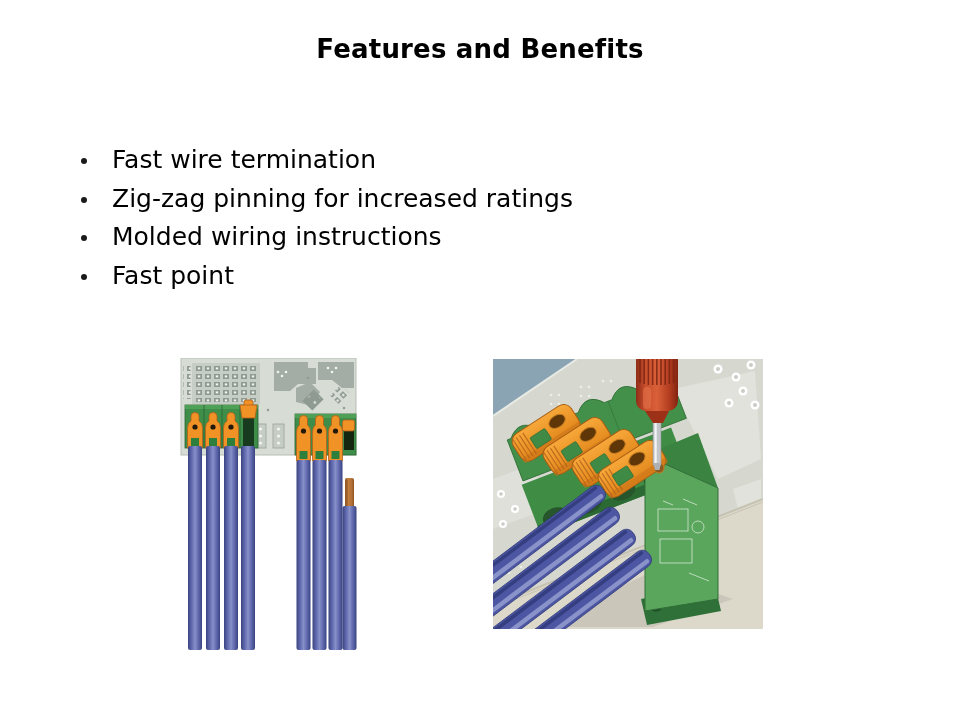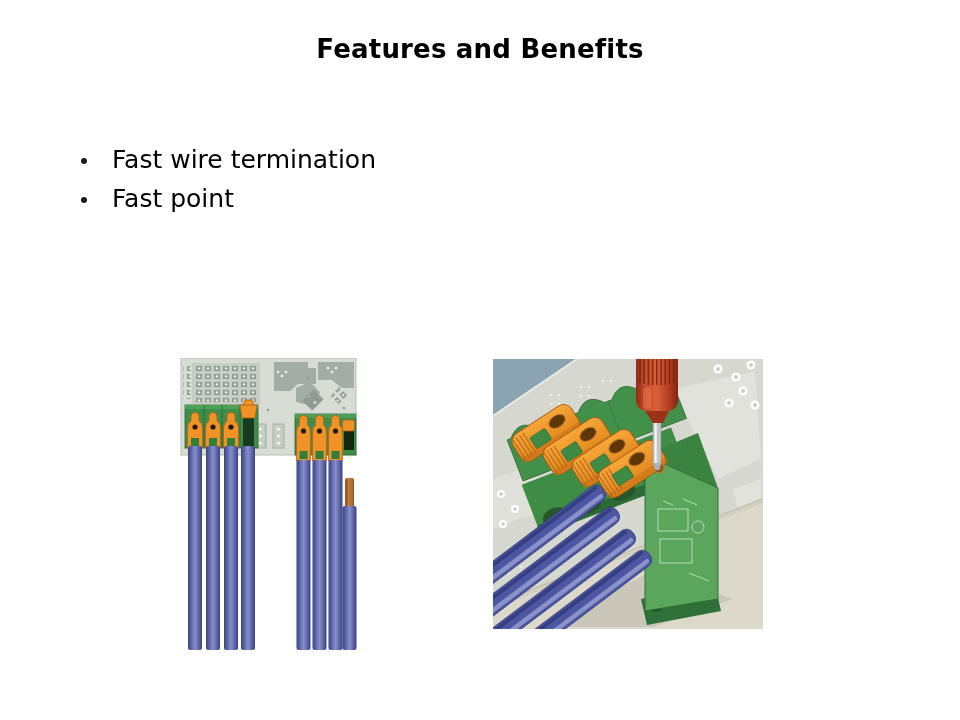--- a/index.html
+++ b/index.html
@@ -17,20 +17,22 @@
 </style>
 </head>
 <body>
 
 <div class="slide">
 
   <h1 class="title">Features and Benefits</h1>
 
   <ul class="bullets">
     <li>Fast wire termination</li>
+    <li>Zig-zag pinning for increased ratings</li>
+    <li>Molded wiring instructions</li>
     <li>Fast point</li>
   </ul>
 
   <svg id="fig-left" class="fig" viewBox="0 0 182 292" role="img" aria-label="Circuit board with two push-in terminal blocks, blue wires and one stripped wire">
     <defs>
       <pattern id="lw-pads" width="9" height="8" patternUnits="userSpaceOnUse">
         <rect x="0" y="0" width="6" height="5" fill="#8e9a92"></rect>
         <rect x="1.8" y="1.4" width="2.4" height="2" fill="#f2f4f0"></rect>
       </pattern>
       <linearGradient id="lw-wire" x1="0" y1="0" x2="1" y2="0">

